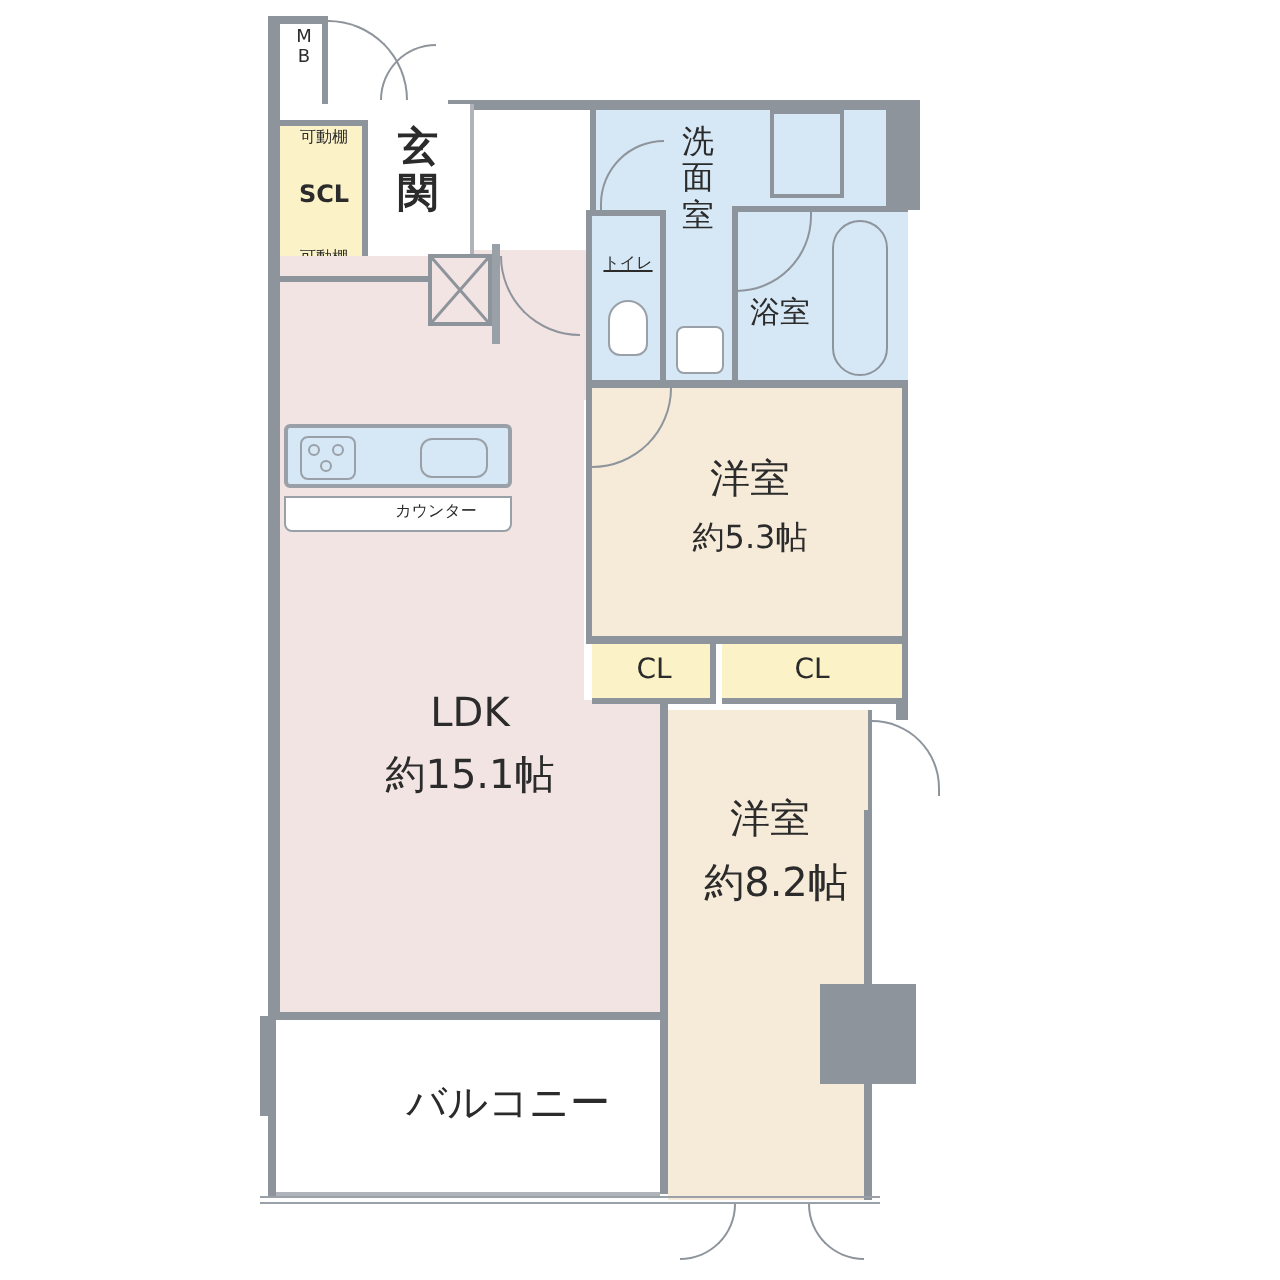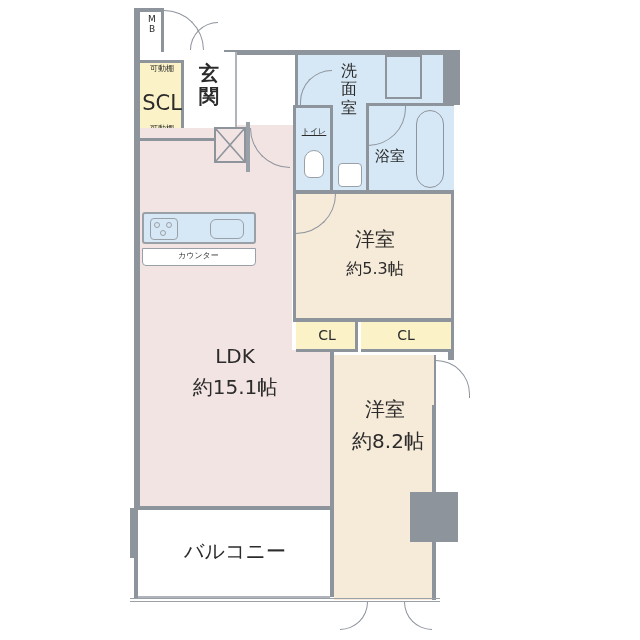--- a/index.html
+++ b/index.html
@@ -29,21 +29,21 @@
 <div class="label" style="left:142px;top:14px;width:20px;font-size:9px;font-weight:normal;">
   <div>M</div>
   <div>B</div>
 </div>
 
 <div class="door-arc" style="left:164px;top:10px;width:40px;height:40px;border-radius:0 40px 0 0;border-left:none;border-bottom:none;"></div>
 <div class="door-arc" style="left:190px;top:22px;width:28px;height:28px;border-radius:28px 0 0 0;border-right:none;border-bottom:none;"></div>
 
 <div class="room yellow" style="left:140px;top:60px;width:44px;height:80px;border-right:3px solid #8e949c;border-top:3px solid #8e949c;border-bottom:3px solid #8e949c;"></div>
 <div class="label" style="left:142px;top:64px;width:40px;font-size:8px;font-weight:normal;">可動棚</div>
-<div class="label" style="left:140px;top:91px;width:44px;font-size:21px;font-weight:normal;">SCL</div>
+<div class="label" style="left:140px;top:91px;width:44px;font-size:12px;font-weight:bold;">SCL</div>
 <div class="label" style="left:142px;top:124px;width:40px;font-size:8px;font-weight:normal;">可動棚</div>
 
 <div class="room white" style="left:187px;top:52px;width:50px;height:76px;border-right:2px solid #b0b4ba;"></div>
 <div class="label" style="left:193px;top:62px;width:32px;font-size:20px;">
   <div>玄</div>
   <div>関</div>
 </div>
 <div class="abs white" style="left:237px;top:55px;width:58px;height:70px;"></div>
 
 <div class="room pink" style="left:140px;top:128px;width:152px;height:380px;"></div>
@@ -63,21 +63,21 @@
 
 <div class="abs" style="left:142px;top:212px;width:114px;height:32px;background:#d6e8f5;border:2px solid #9aa0a8;border-radius:3px;">
   <div class="abs" style="left:6px;top:4px;width:28px;height:22px;border:1.5px solid #9aa0a8;border-radius:4px;">
     <div class="abs" style="left:3px;top:3px;width:6px;height:6px;border:1.5px solid #9aa0a8;border-radius:50%;"></div>
     <div class="abs" style="left:15px;top:3px;width:6px;height:6px;border:1.5px solid #9aa0a8;border-radius:50%;"></div>
     <div class="abs" style="left:9px;top:11px;width:6px;height:6px;border:1.5px solid #9aa0a8;border-radius:50%;"></div>
   </div>
   <div class="abs" style="left:66px;top:5px;width:34px;height:20px;border:1.5px solid #9aa0a8;border-radius:6px;"></div>
 </div>
 <div class="abs white" style="left:142px;top:248px;width:114px;height:18px;border:1.5px solid #9aa0a8;border-radius:0 0 4px 4px;"></div>
-<div class="label" style="left:178px;top:251px;width:80px;font-size:8px;font-weight:normal;text-align:left;">カウンター</div>
+<div class="label" style="left:178px;top:251px;width:80px;font-size:8px;font-weight:normal;text-align:center;">カウンター</div>
 
 <div class="label" style="left:180px;top:345px;width:110px;font-size:20px;font-weight:normal;">LDK</div>
 <div class="label" style="left:170px;top:376px;width:130px;font-size:20px;font-weight:normal;">約15.1帖</div>
 
 <div class="room blue" style="left:295px;top:55px;width:148px;height:135px;border-left:3px solid #8e949c;"></div>
 
 <div class="abs" style="left:385px;top:55px;width:37px;height:44px;border:2px solid #8e949c;background:#d6e8f5;"></div>
 <div class="label" style="left:337px;top:62px;width:24px;font-size:16px;font-weight:normal;">
   <div>洗</div>
   <div>面</div>
@@ -115,16 +115,16 @@
 <div class="door-arc" style="left:436px;top:360px;width:34px;height:38px;border-radius:0 38px 0 0;border-left:none;border-bottom:none;"></div>
 <div class="label" style="left:340px;top:398px;width:90px;font-size:20px;font-weight:normal;">洋室</div>
 <div class="label" style="left:330px;top:430px;width:116px;font-size:20px;font-weight:normal;">約8.2帖</div>
 
 <div class="abs wall" style="left:410px;top:492px;width:48px;height:50px;"></div>
 
 <div class="abs wall" style="left:140px;top:506px;width:192px;height:4px;"></div>
 <div class="abs wall" style="left:130px;top:508px;width:36px;height:50px;"></div>
 <div class="room white" style="left:138px;top:510px;width:192px;height:88px;border-bottom:2px solid #b0b4ba;"></div>
 <div class="abs" style="left:130px;top:598px;width:310px;height:4px;border-top:1.5px solid #9aa0a8;border-bottom:1.5px solid #9aa0a8;"></div>
-<div class="label" style="left:165px;top:540px;width:140px;font-size:20px;font-weight:normal;text-align:center;">バルコニー</div>
+<div class="label" style="left:165px;top:540px;width:140px;font-size:20px;font-weight:normal;text-align:right;">バルコニー</div>
 
 <div class="door-arc" style="left:340px;top:602px;width:28px;height:28px;border-radius:0 0 28px 0;border-top:none;border-left:none;"></div>
 <div class="door-arc" style="left:404px;top:602px;width:28px;height:28px;border-radius:0 0 0 28px;border-top:none;border-right:none;"></div>
 
 </body></html>

